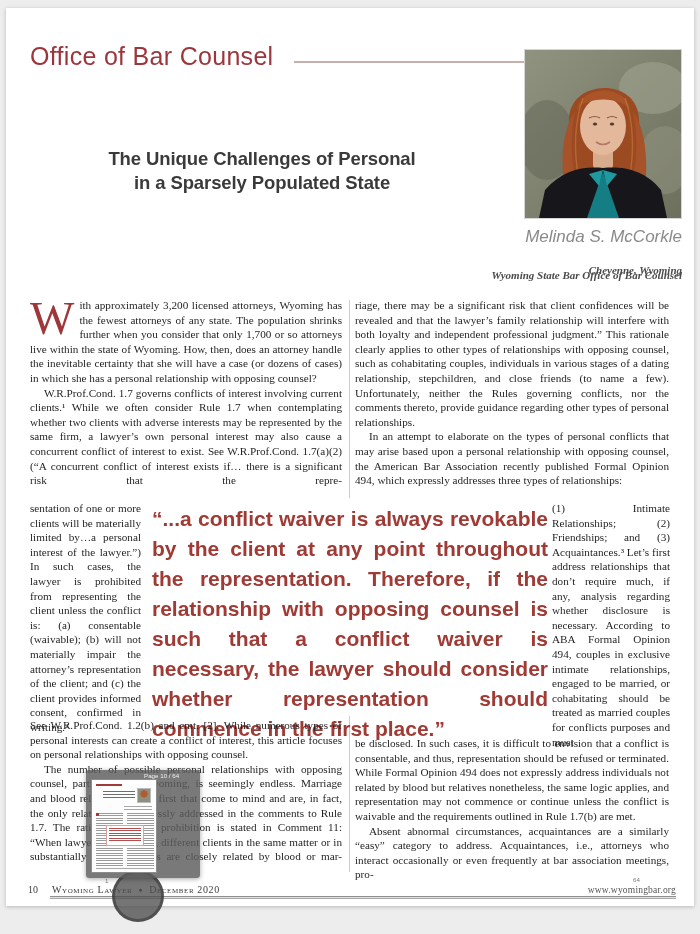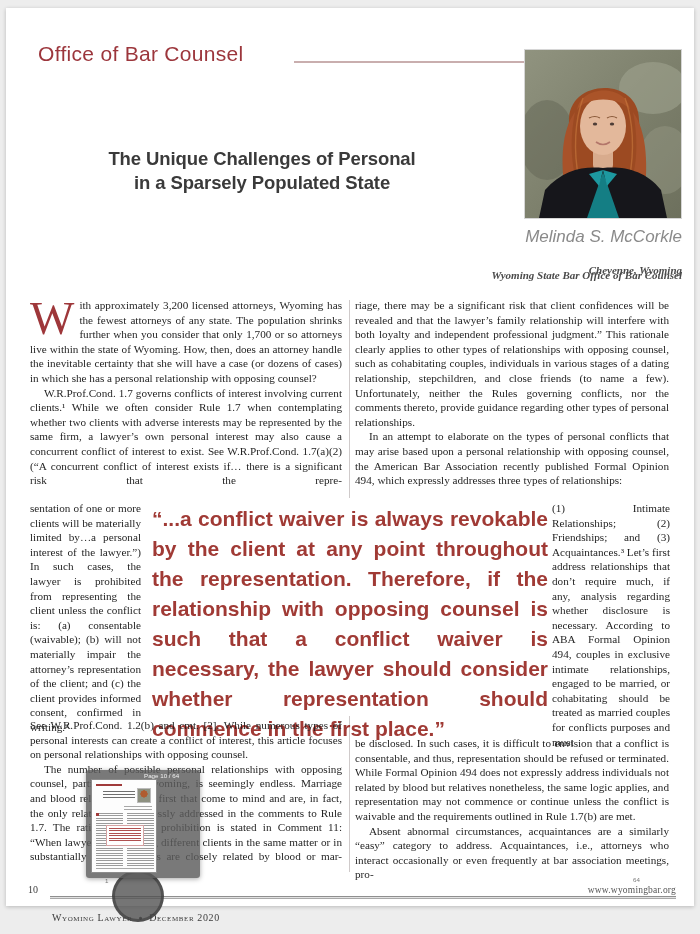--- a/index.html
+++ b/index.html
@@ -4,22 +4,22 @@
 <style>
   * { margin:0; padding:0; box-sizing:border-box; }
   html,body { width:700px; height:934px; }
   body { background:#ededed; position:relative; overflow:hidden;
          font-family:"Liberation Serif","DejaVu Serif",serif; }
   .page { position:absolute; left:6px; top:8px; width:688px; height:898px;
           background:#ffffff; box-shadow:0 1px 4px rgba(0,0,0,.22); }
   .abs { position:absolute; }
 
   
-  .section-header { left:32px; top:34px; font-family:"Liberation Sans",sans-serif;
-      font-size:21px; letter-spacing:.3px; color:#9c363c; }
+  .section-header { left:24px; top:34px; font-family:"Liberation Sans",sans-serif;
+      font-size:25px; letter-spacing:.3px; color:#9c363c; }
   .header-rule { left:288px; top:53px; width:380px; height:2px; background:#c9aeae; }
 
   
   .photo { left:518px; top:41px; width:158px; height:170px; border:1px solid #d6d6d6; overflow:hidden; }
 
   
   .title { left:40px; top:139px; width:432px; text-align:center;
       font-family:"Liberation Sans",sans-serif; font-weight:bold;
       font-size:18.5px; line-height:24px; color:#3a3a3a; letter-spacing:-.1px; }
 
@@ -48,21 +48,21 @@
       font-family:"Liberation Sans",sans-serif; font-weight:bold;
       font-size:21px; line-height:30px; color:#a03a35; text-align:justify; }
 
   .gutter-rule { left:343px; width:1px; background:#cfcaca; }
   .gr1 { top:292px; height:198px; }
   .gr2 { top:708px; height:156px; }
 
   
   .footer-pagenum { left:22px; top:876px; font-variant:small-caps; font-size:10px; color:#3c3c3c; }
   .footer-journal { left:46px; top:876px; font-variant:small-caps; font-size:10px;
-      letter-spacing:.6px; color:#3c3c3c; white-space:nowrap;margin-top:28px; }
+      letter-spacing:.6px; color:#3c3c3c; white-space:nowrap; }
   .footer-journal .dot { font-size:7px; vertical-align:1px; padding:0 6px; }
   .footer-rule { left:44px; top:888px; width:626px; height:3px;
       background:linear-gradient(#8f8f8f 0 1px,#e2e2e2 1px 2px,#a9a9a9 2px 3px); }
   .footer-site { left:470px; top:877px; width:200px; text-align:right; font-size:9.5px;
       color:#555; letter-spacing:.2px; }
   .tiny-label { font-family:"Liberation Sans",sans-serif; font-size:10px; color:#7a7a7a;
       transform:scale(.62); transform-origin:top left; white-space:nowrap; }
   .lbl-start { left:99px; top:869px; }
   .lbl-end   { left:627px; top:868px; }
 

